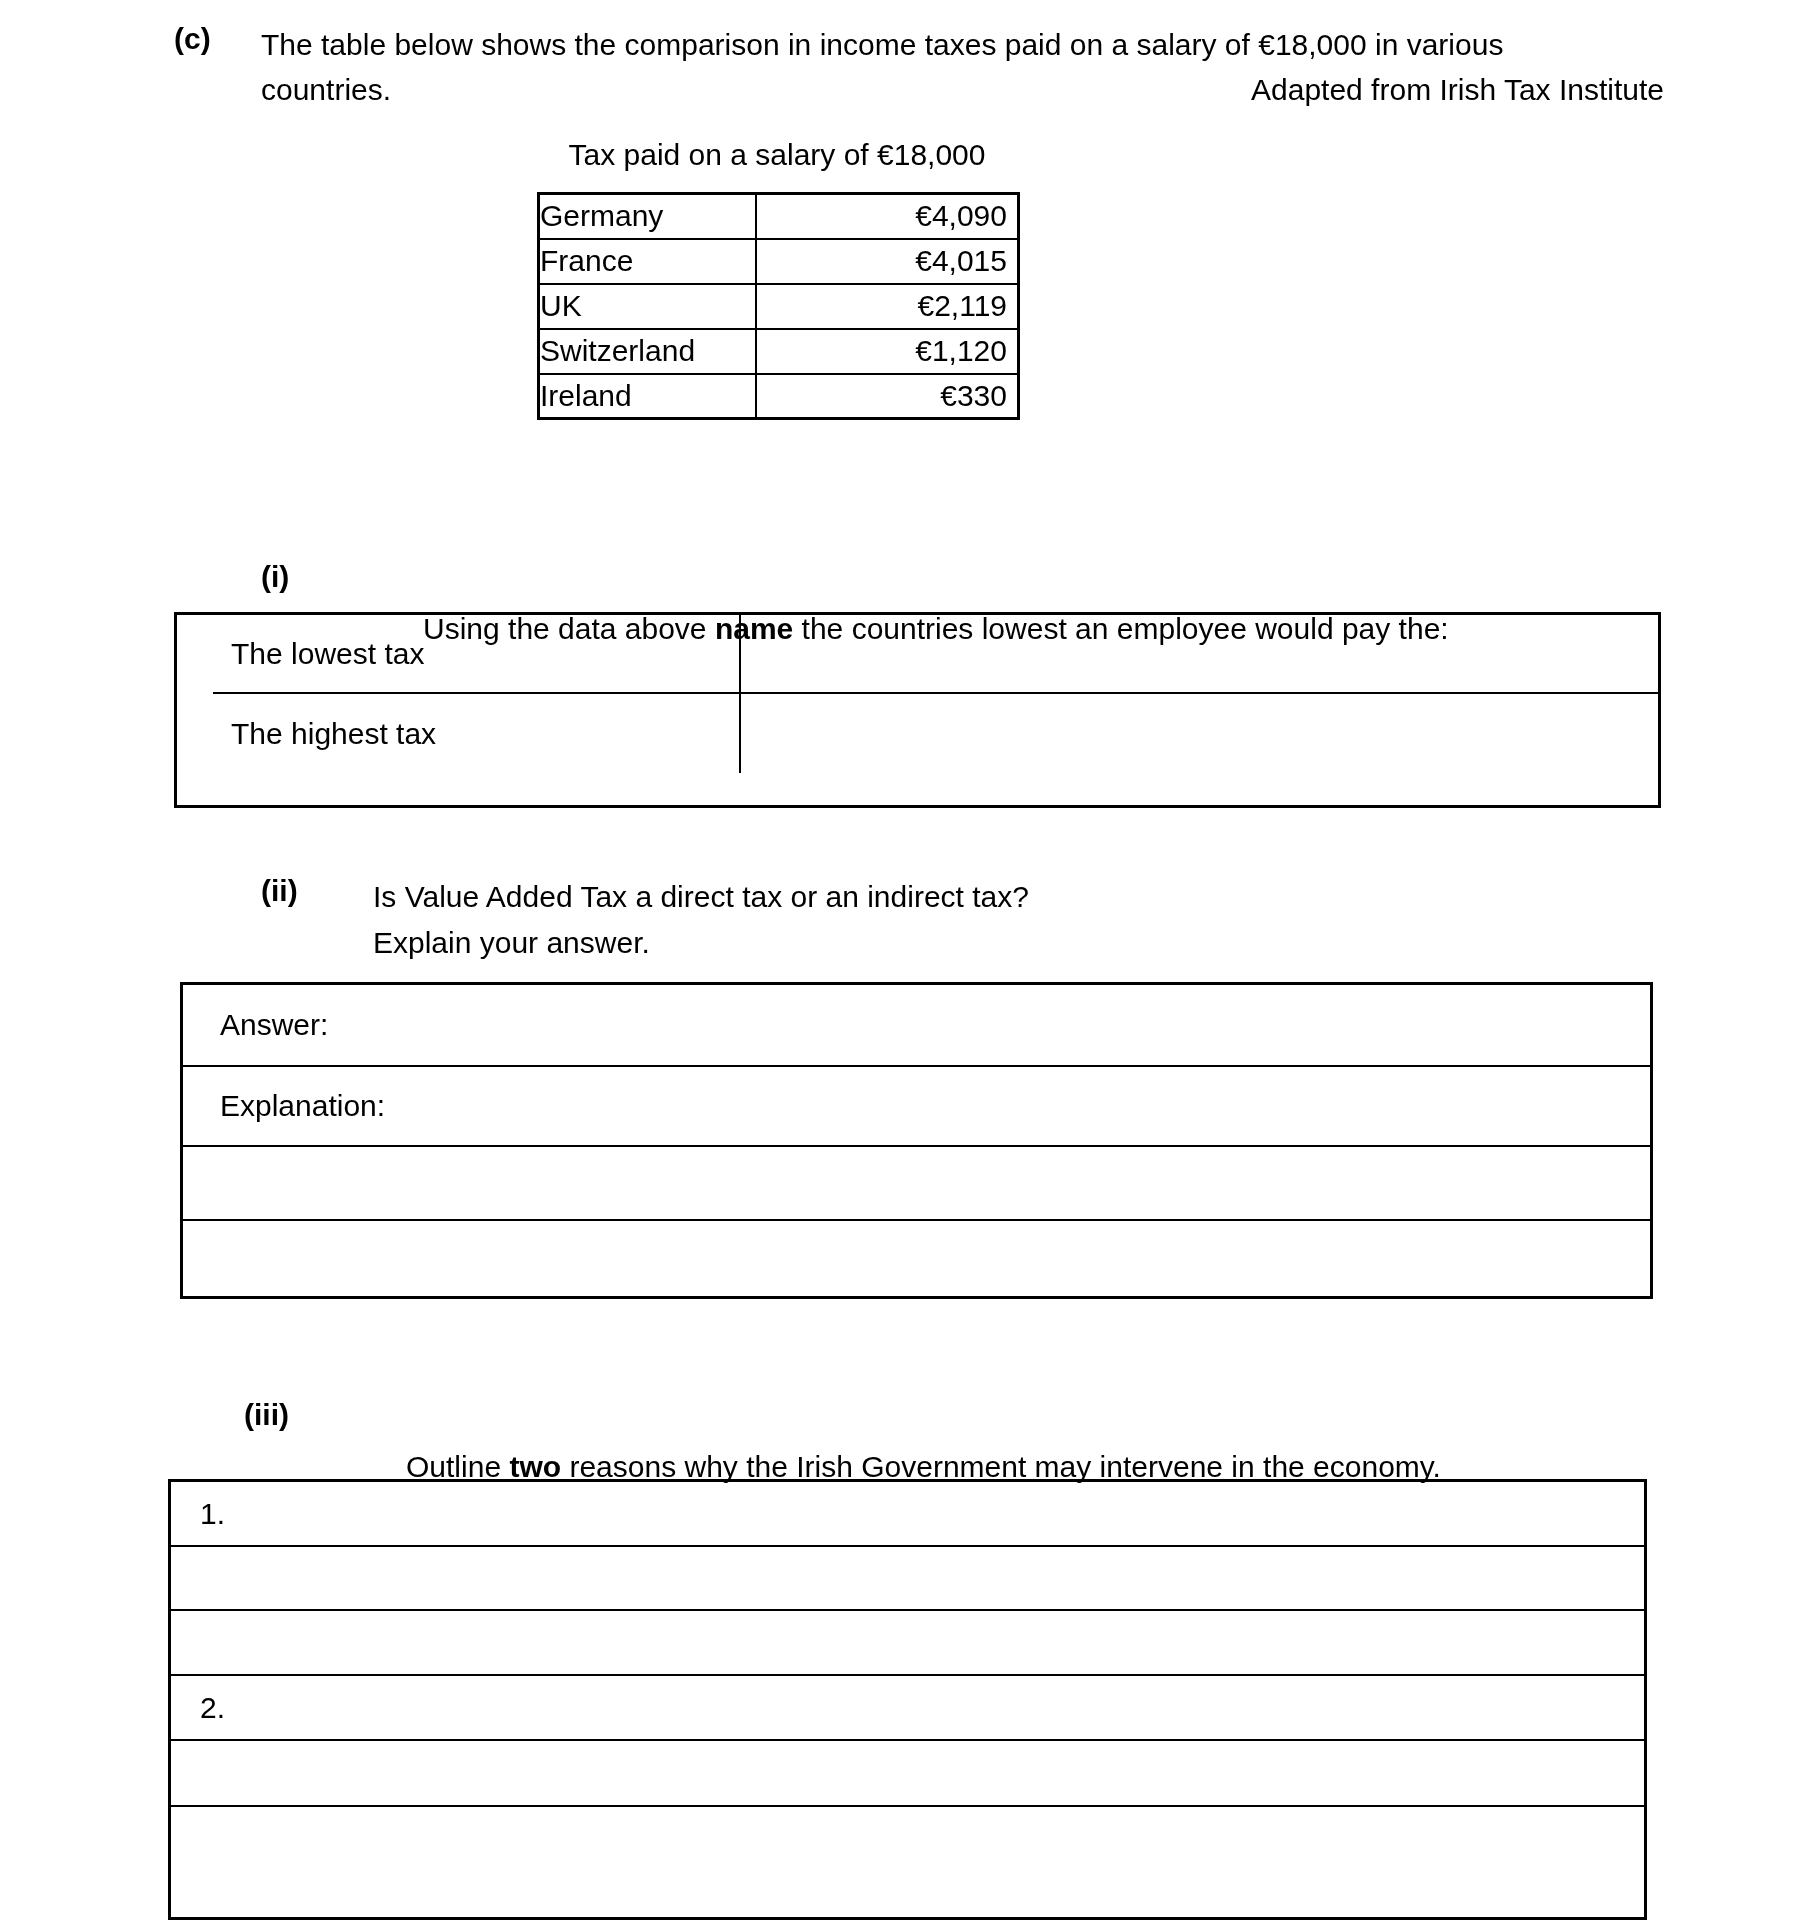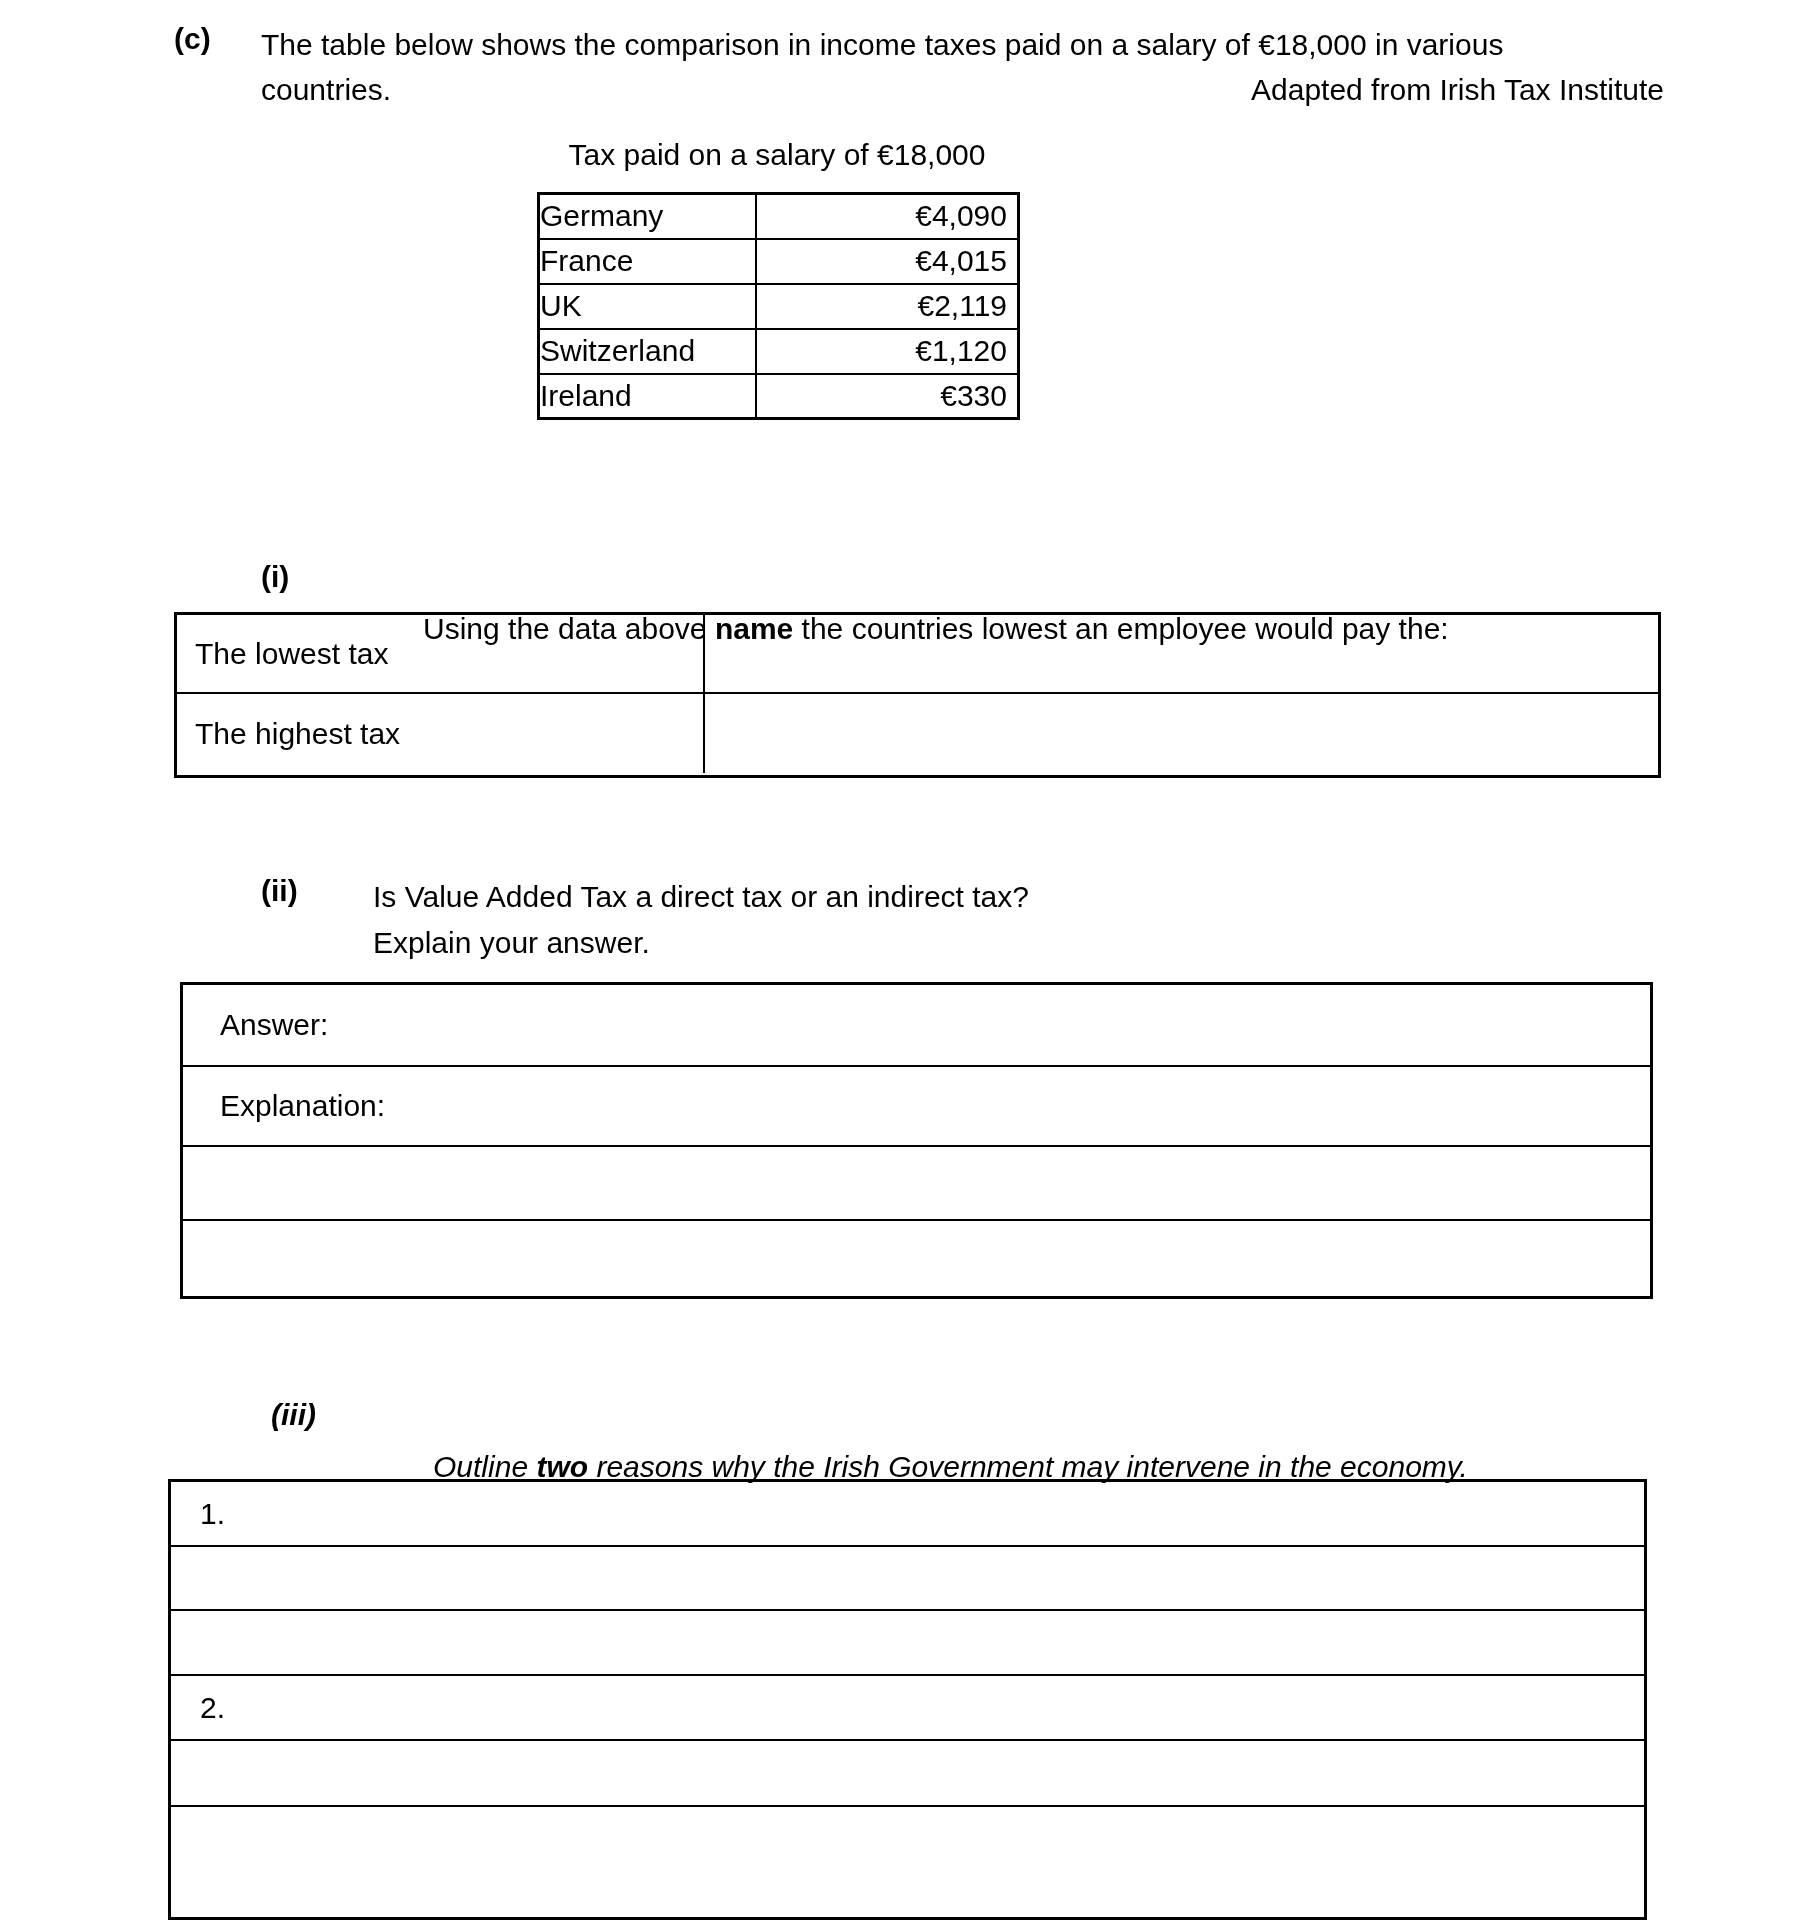--- a/index.html
+++ b/index.html
@@ -31,24 +31,24 @@
   #tax-table td { border:2px solid #000; height:45px; font-size:30px; vertical-align:middle; }
   #tax-table td.country { width:217px; text-align:left; }
   #tax-table td.amount  { width:263px; padding-right:10px; text-align:right; }
 
   
   .sub-header { display:flex; }
   .sub-label { width:112px; font-weight:bold; flex:0 0 auto; }
   .sub-text { line-height:46px; }
   #pi-header  { left:261px; top:560px; width:1400px; }
   #pii-header { left:261px; top:874px; width:1400px; }
-  #piii-header{ left:271px; top:1398px; width:1450px;font-style:italic; }
+  #piii-header{ left:244px; top:1398px; width:1450px; }
 
   
-  #pi-table { left:174px; top:612px; width:1487px; height:166px; border:3px solid #000; display:flex; flex-direction:column; }
+  #pi-table { left:174px; top:612px; width:1487px; height:196px; border:3px solid #000; display:flex; flex-direction:column;padding-left:36px; }
   .pi-row { display:flex; height:79px; }
   .pi-row.first { border-bottom:2px solid #000; }
   .pi-cell-label { width:528px; border-right:2px solid #000; display:flex; align-items:center; padding-left:18px; }
   .pi-cell-value { flex:1; }
 
   
   #pii-box { left:180px; top:982px; width:1473px; height:317px; border:3px solid #000; display:flex; flex-direction:column; }
   .pii-row { display:flex; align-items:center; padding-left:37px; }
   .pii-r1 { height:82px; border-bottom:2px solid #000; }
   .pii-r2 { height:80px; border-bottom:2px solid #000; }

